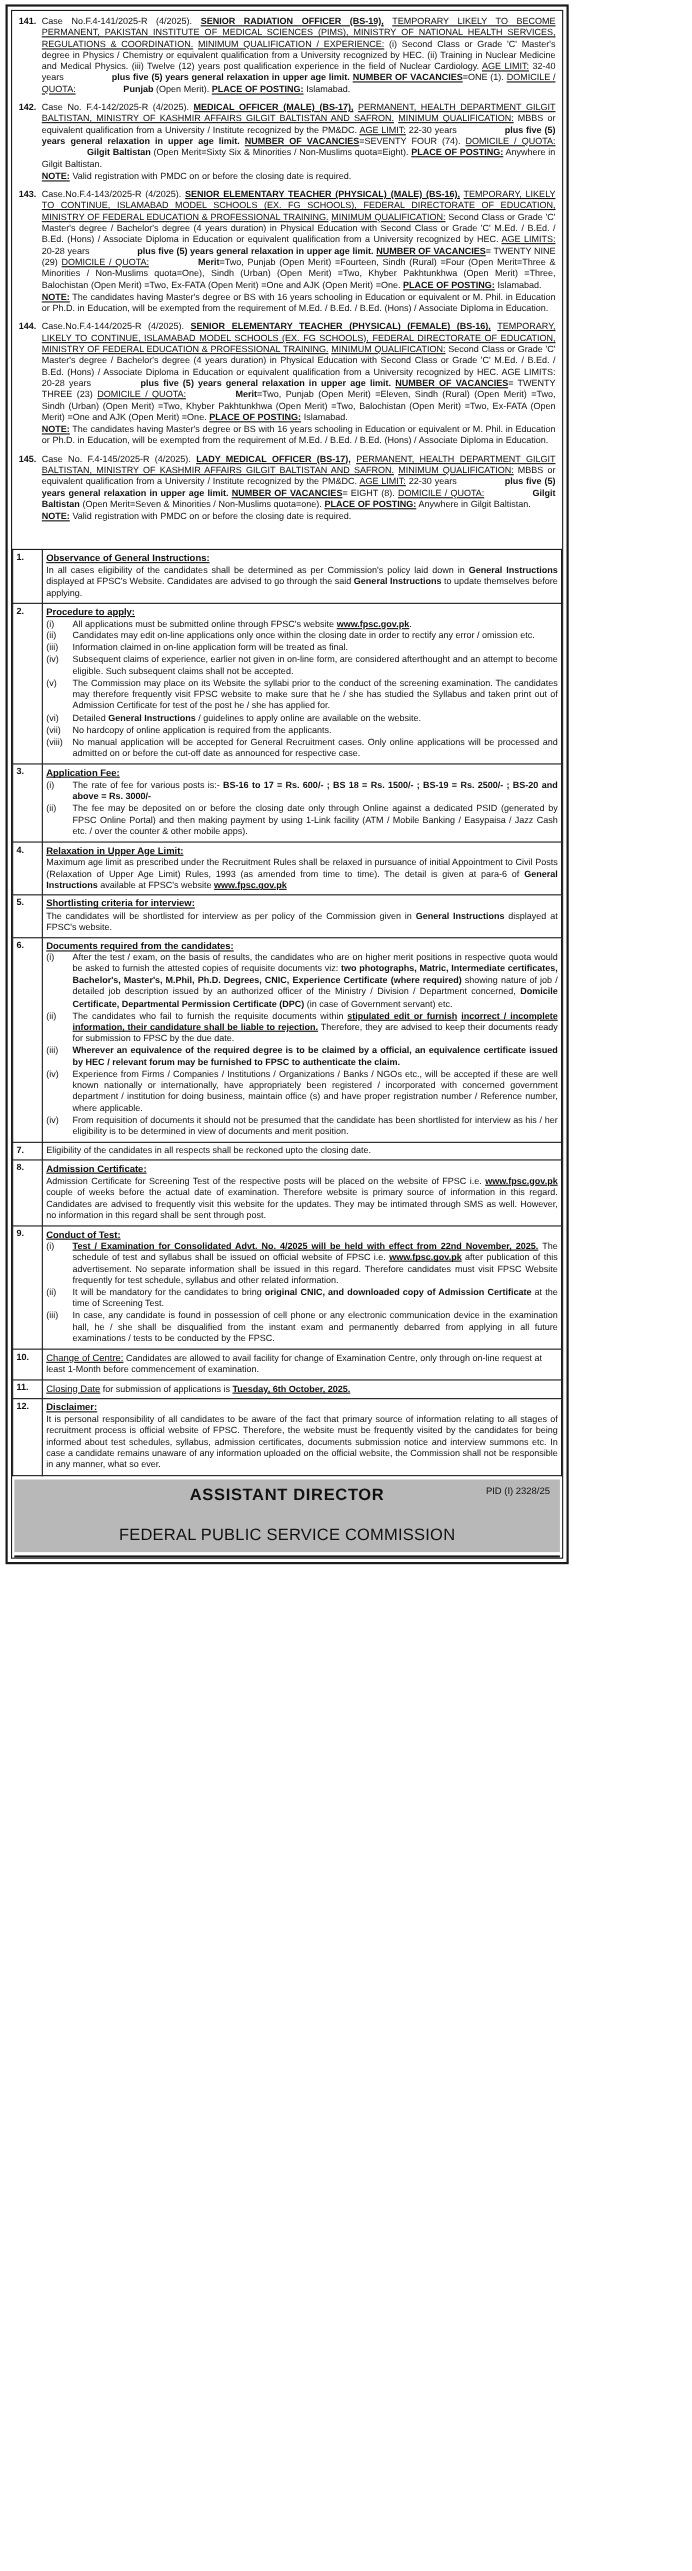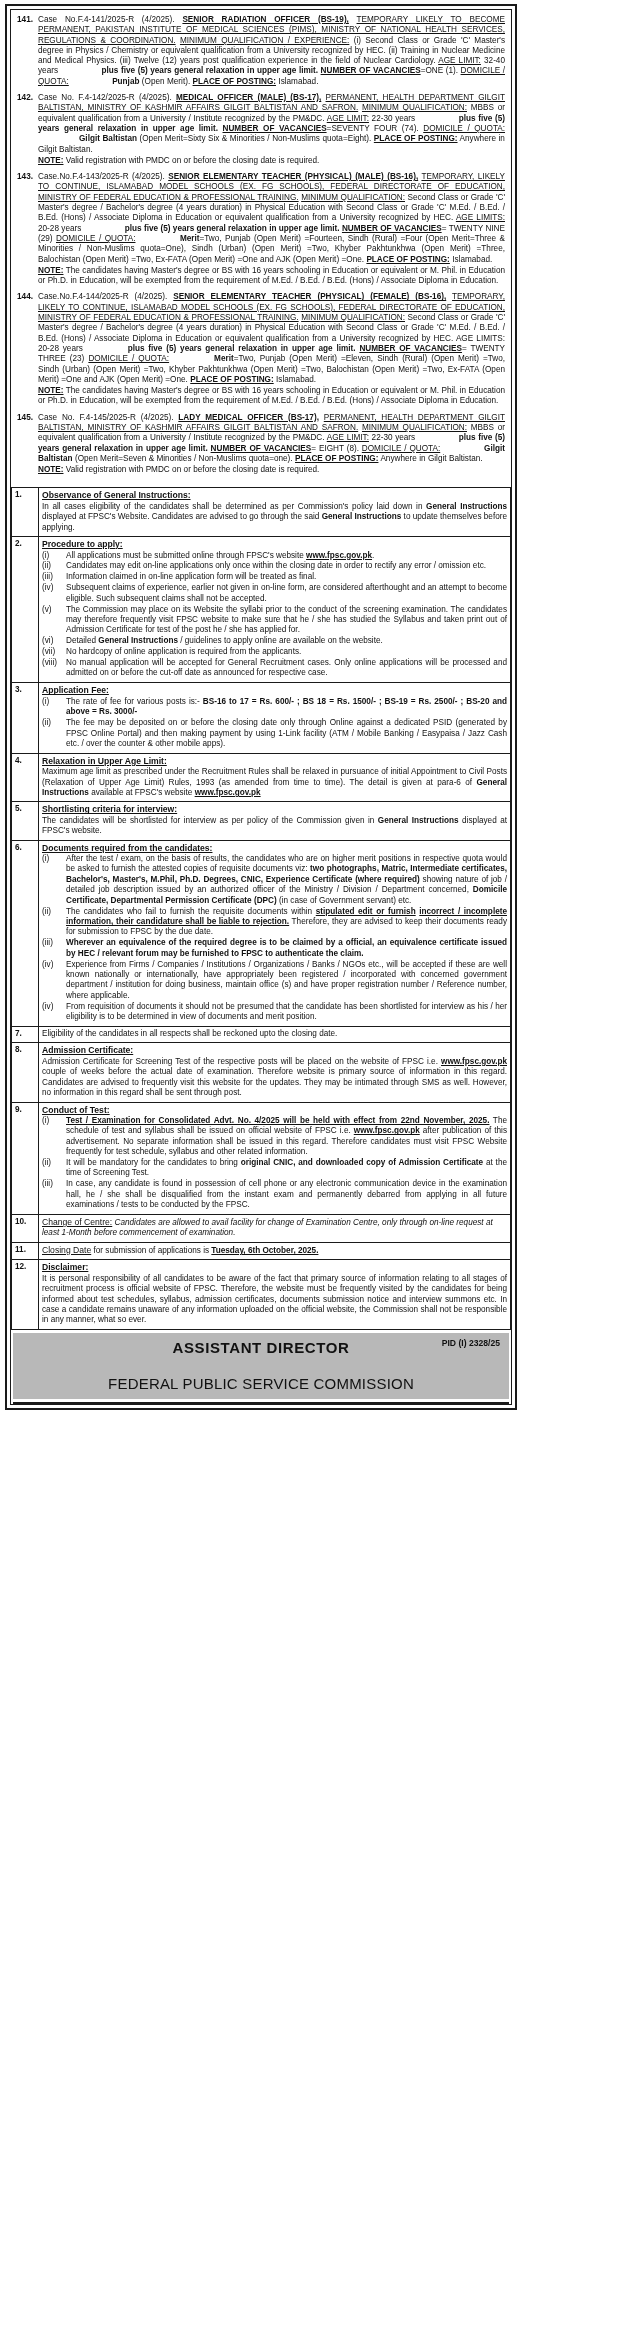--- a/index.html
+++ b/index.html
@@ -35,21 +35,21 @@
     padding: 5px 6px 4px 4px;
   }
   .vac-item {
     display: flex;
     align-items: flex-start;
     margin-bottom: 6px;
     font-size: 8.2px;
     line-height: 10.3px;
     text-align: justify;
   }
-  .vac-item:last-child { margin-bottom: 8px; }
+  .vac-item:last-child { margin-bottom: 20px; }
   .vac-num {
     flex: 0 0 23px;
     font-weight: bold;
     text-align: right;
     padding-right: 5px;
     box-sizing: border-box;
     font-size: 8.2px;
     line-height: 10.3px;
   }
   .vac-body {
@@ -141,21 +141,21 @@
     margin: 3px 2px 2px 2px;
     padding: 6px 8px 7px 8px;
     position: relative;
     text-align: center;
   }
   .footer .pid {
     position: absolute;
     right: 9px;
     top: 5px;
     font-size: 8.6px;
-    font-weight: bold;
+    font-weight: normal;
   }
   .footer .line1 {
     font-size: 15px;
     font-weight: bold;
     letter-spacing: 0.6px;
     margin-bottom: 19px;
   }
   .footer .line2 {
     font-size: 15px;
     font-weight: normal;
@@ -333,21 +333,21 @@
                   </span>
                   <span class="sub-item">
                     <span class="sub-marker">(iii)</span>
                     <span class="sub-text">In case, any candidate is found in possession of cell phone or any electronic communication device in the examination hall, he / she shall be disqualified from the instant exam and permanently debarred from applying in all future examinations / tests to be conducted by the FPSC.</span>
                   </span>
                 </span>
               </td>
             </tr>
             <tr>
               <td class="num-cell">10.</td>
-              <td><span class="inst-title-inline">Change of Centre:</span><span class="inst-para" style="display:inline;font-style:italic;"> Candidates are allowed to avail facility for change of Examination Centre, only through on-line request at least 1-Month before commencement of examination.</span></td>
+              <td><span class="inst-title-inline">Change of Centre:</span><span class="inst-para" style="display:inline;"> Candidates are allowed to avail facility for change of Examination Centre, only through on-line request at least 1-Month before commencement of examination.</span></td>
             </tr>
             <tr>
               <td class="num-cell">11.</td>
               <td><span class="inst-title-inline">Closing Date</span><span class="inst-para" style="display:inline;"> for submission of applications is <span class="bu">Tuesday, 6th October, 2025.</span></span></td>
             </tr>
             <tr>
               <td class="num-cell">12.</td>
               <td>
                 <span class="inst-title">Disclaimer:</span>
                 <span class="inst-para" style="">It is personal responsibility of all candidates to be aware of the fact that primary source of information relating to all stages of recruitment process is official website of FPSC. Therefore, the website must be frequently visited by the candidates for being informed about test schedules, syllabus, admission certificates, documents submission notice and interview summons etc. In case a candidate remains unaware of any information uploaded on the official website, the Commission shall not be responsible in any manner, what so ever.</span>

